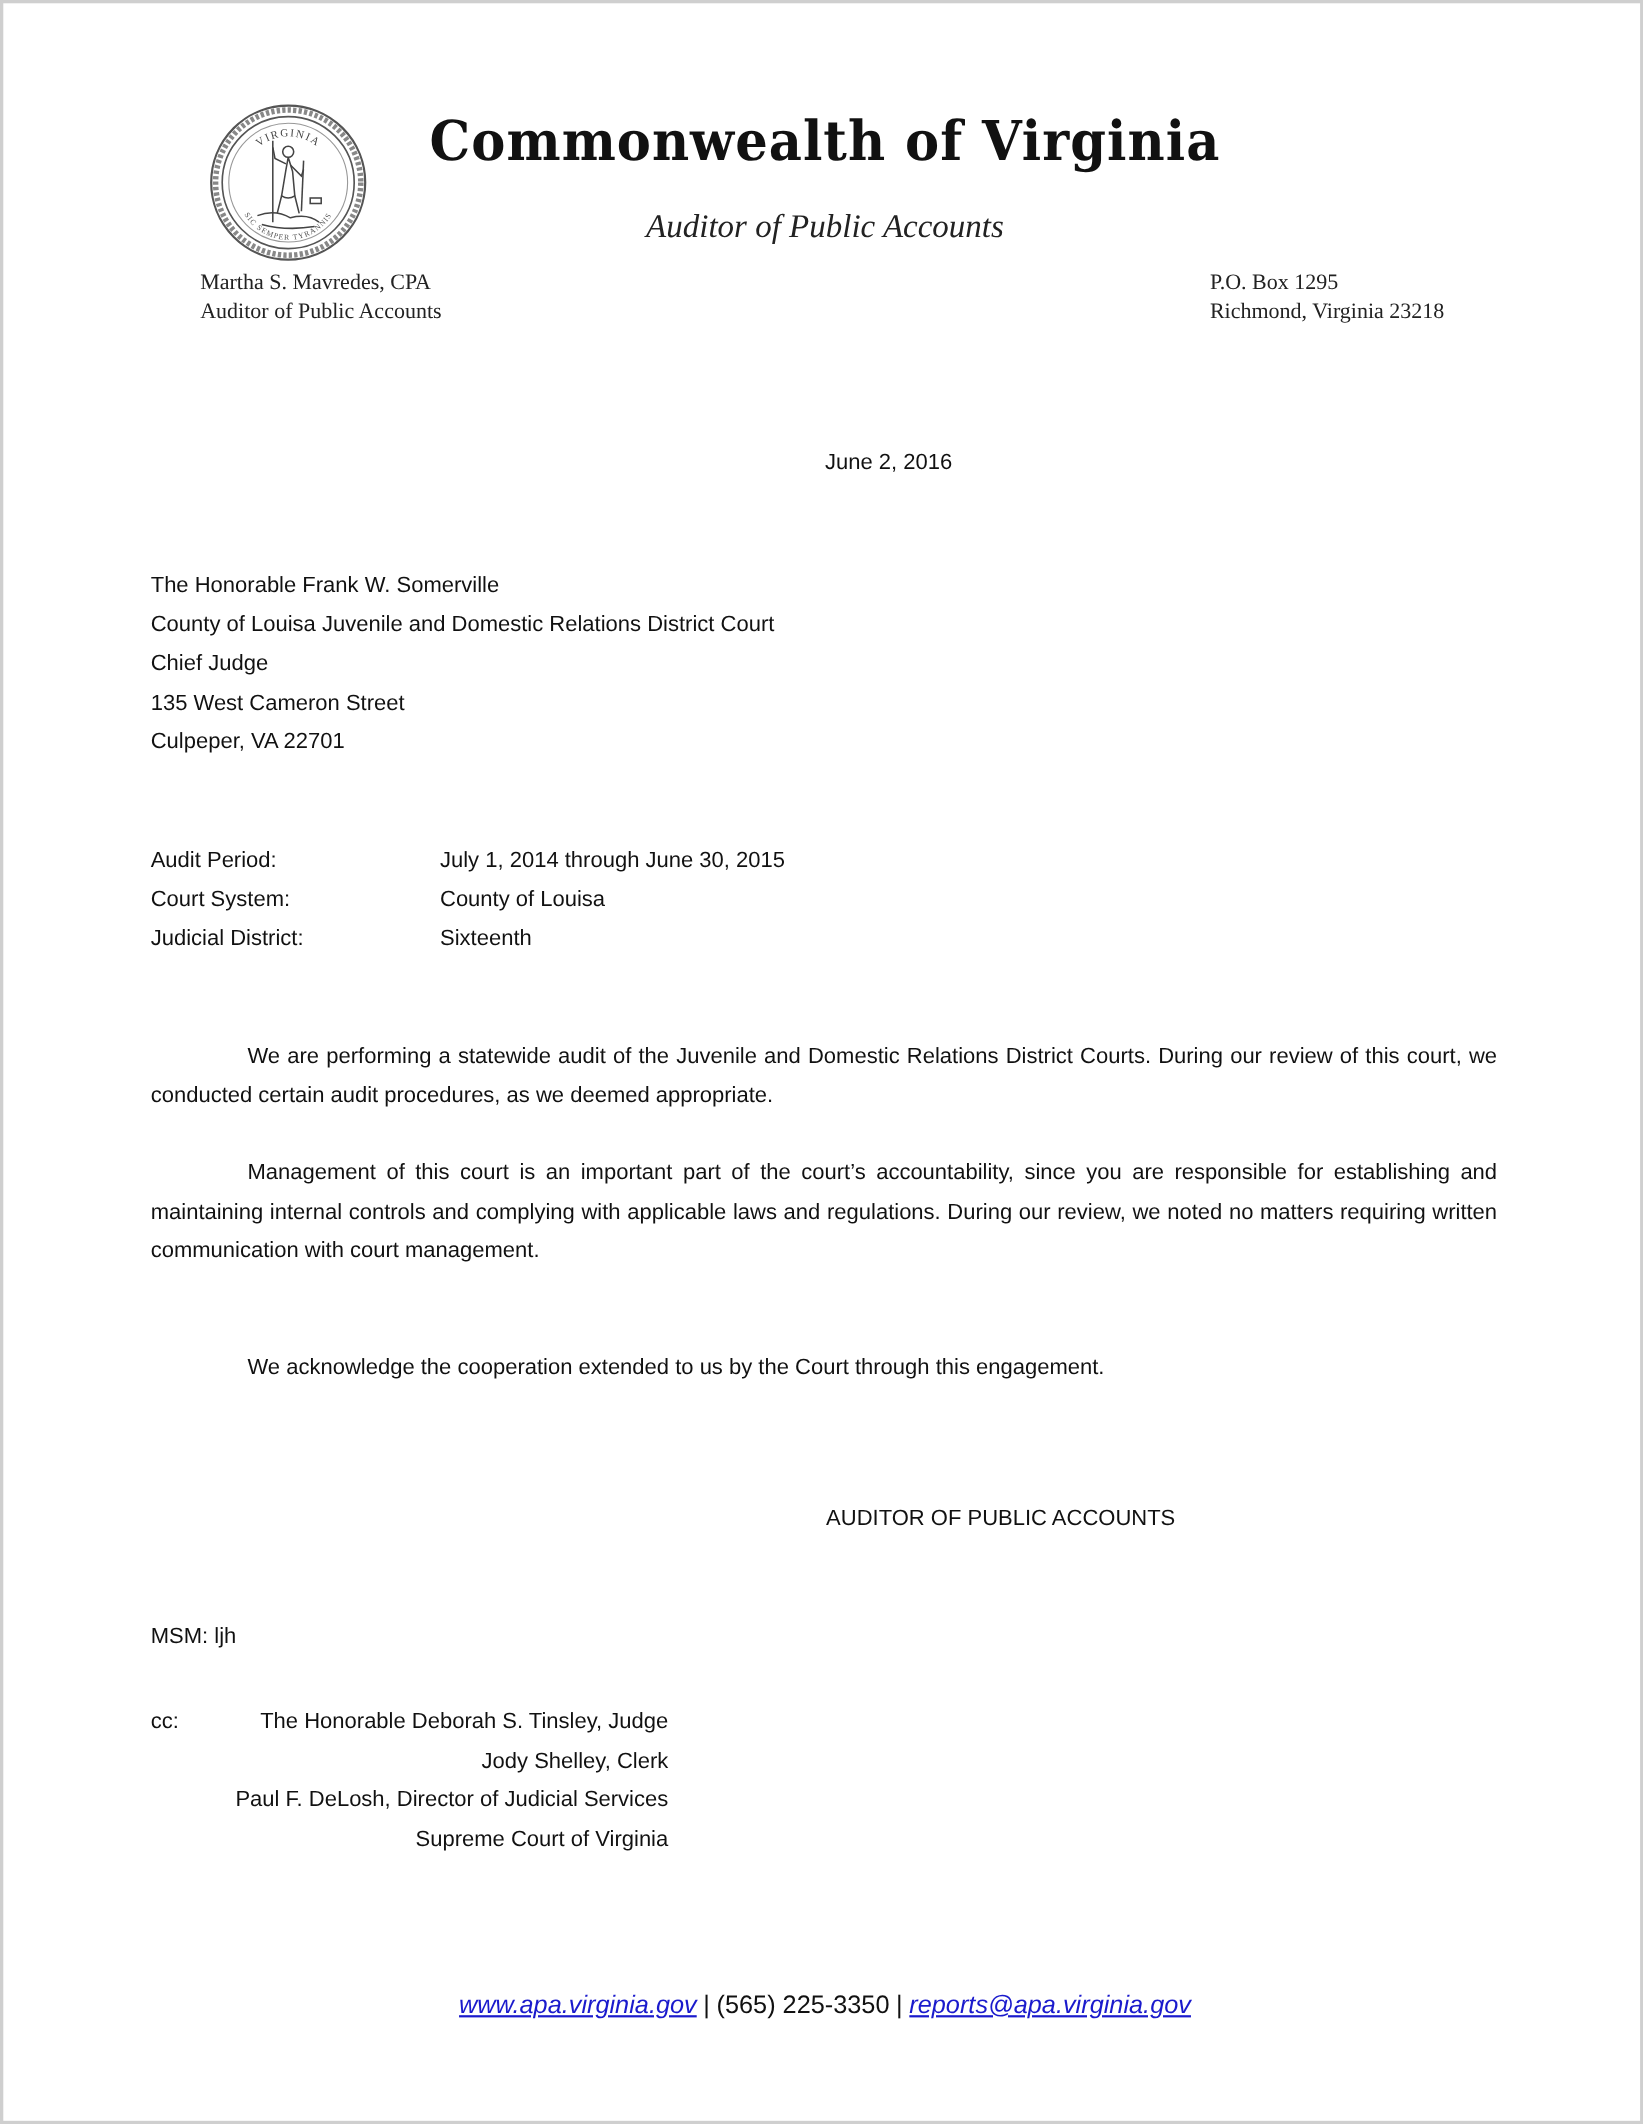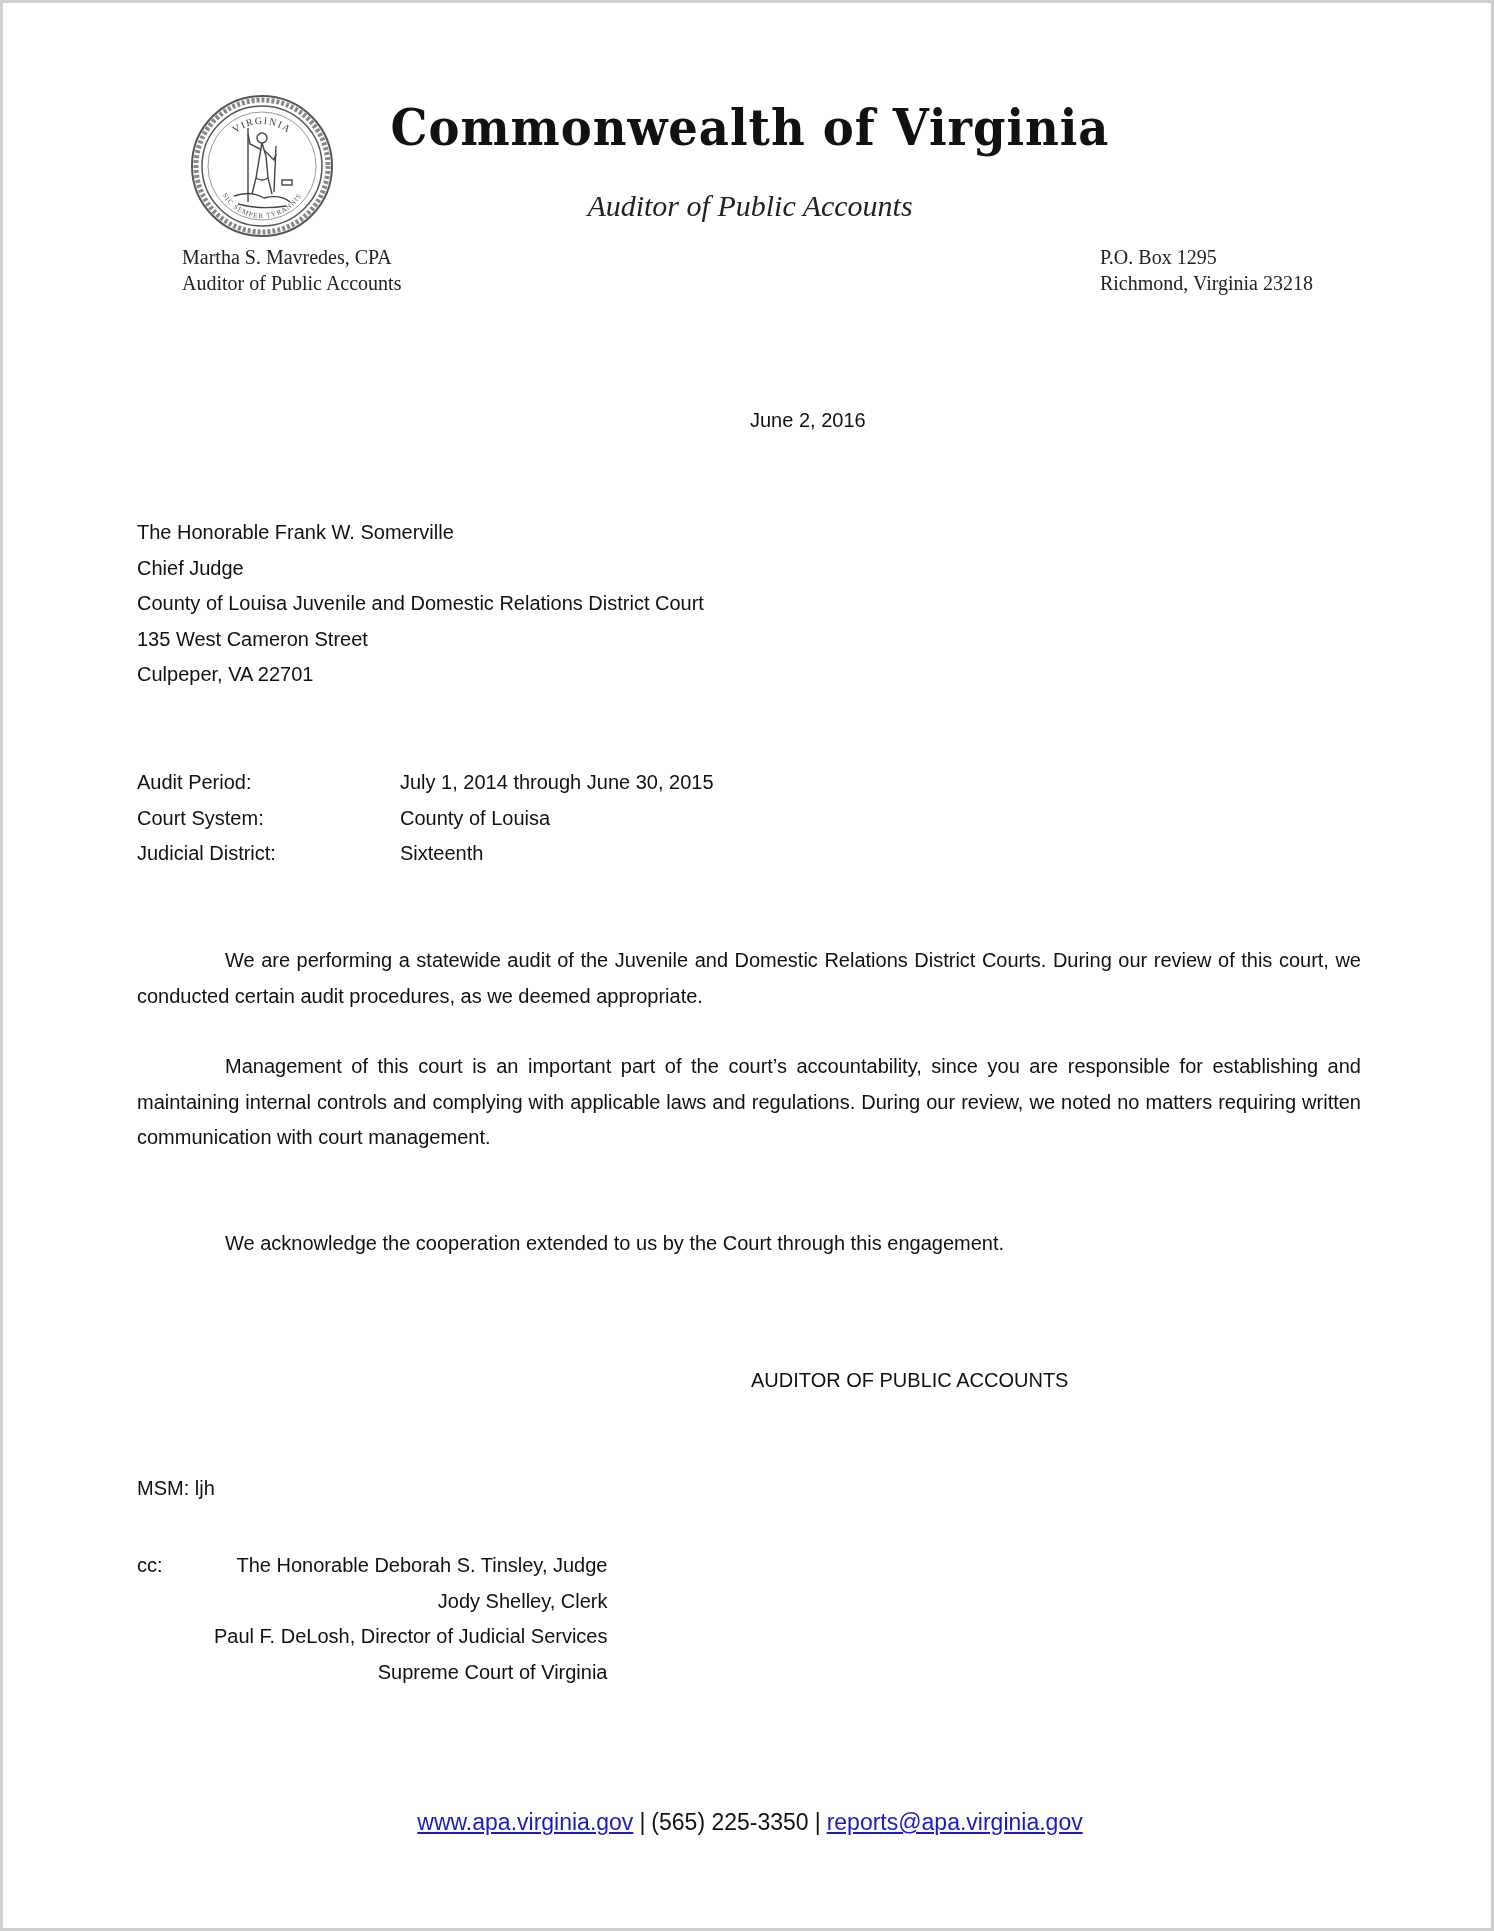--- a/index.html
+++ b/index.html
@@ -52,21 +52,21 @@
     .initials { left: 134px; top: 1474px; }
     .cc-block { position: absolute; left: 134px; top: 1545px; line-height: 35.6px; }
     .cc-label { position: absolute; left: 0; top: 0; }
     .cc-list { position: absolute; left: 77px; top: 0; white-space: nowrap; text-align: right; }
     .cc-item.sub { padding-left: 20px; }
 
     .footer {
       position: absolute; left: 0; width: 1494px; top: 1806px; text-align: center;
       font-family: "Liberation Sans", sans-serif; font-size: 23px; color: #111; white-space: nowrap;
     }
-    .footer a { color: #1a1acc; text-decoration: underline; }
+    .footer a { color: #1a1acc; text-decoration: underline; font-style: italic; }
     .footer .sep { padding: 0 6px; }
   </style>
 </head>
 <body>
 
 <div class="page">
 
   <svg class="seal" viewBox="0 0 144 144">
     <defs>
       <path id="sealTopArc" d="M 30 72 A 42 42 0 0 1 114 72"></path>
@@ -108,22 +108,22 @@
   </div>
   <div class="abs serif-small address">
     <div>P.O. Box 1295</div>
     <div>Richmond, Virginia 23218</div>
   </div>
 
   <div class="abs body-text date">June 2, 2016</div>
 
   <div class="abs body-text recipient">
     <div>The Honorable Frank W. Somerville</div>
+    <div>County of Louisa Juvenile and Domestic Relations District Court</div>
     <div>Chief Judge</div>
-    <div>County of Louisa Juvenile and Domestic Relations District Court</div>
     <div>135 West Cameron Street</div>
     <div>Culpeper, VA  22701</div>
   </div>
 
   <div class="audit-table body-text">
     <div class="audit-row">
       <span class="audit-label">Audit Period:</span>
       <span>July 1, 2014 through June 30, 2015</span>
     </div>
     <div class="audit-row">

